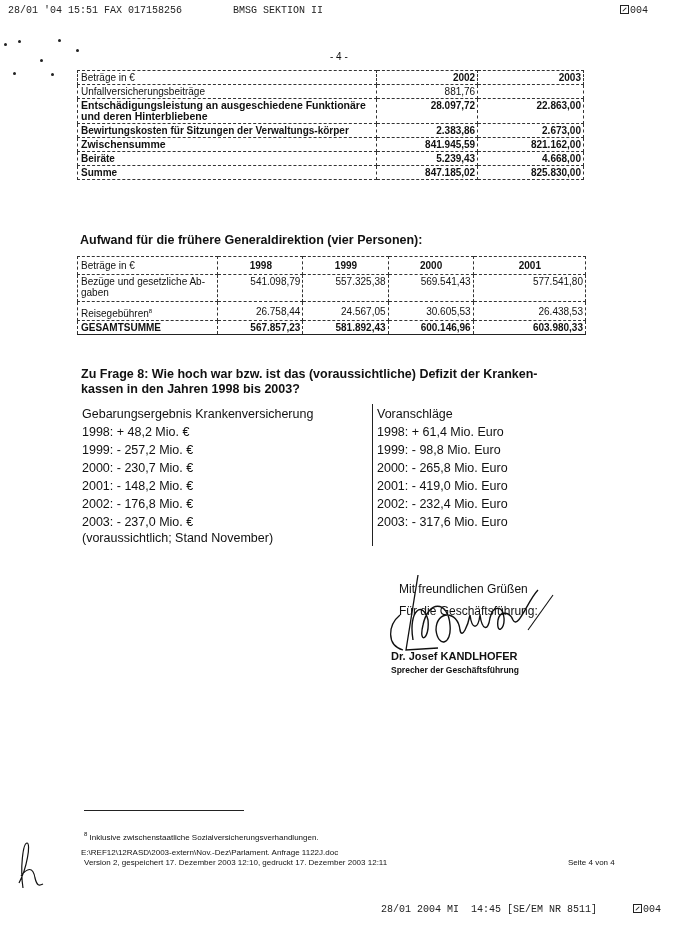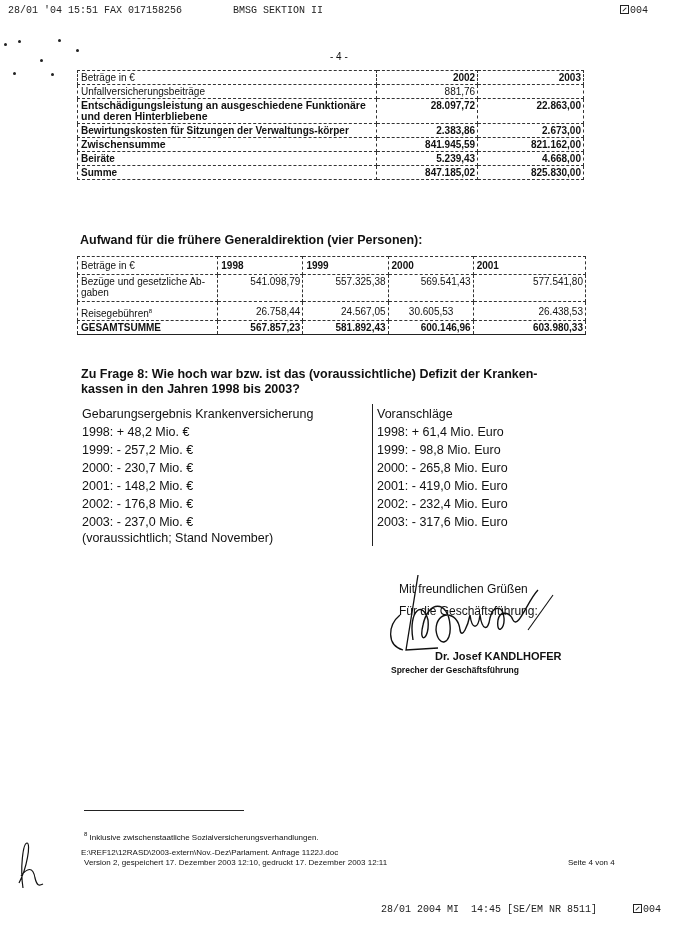--- a/index.html
+++ b/index.html
@@ -6,21 +6,21 @@
   body { width: 675px; height: 925px; position: relative; overflow: hidden; color: #111; font-family: "Liberation Sans", sans-serif; }
   .abs { position: absolute; }
   .fax { font-family: "Liberation Mono", "DejaVu Sans Mono", monospace; font-size: 10px; color: #222; white-space: pre; text-align: right; }
   .faxicon { display: inline-block; width: 9px; height: 9px; border: 1px solid #222; box-sizing: border-box; vertical-align: -1px; margin-right: 1px; position: relative; }
   .faxicon:after { content: ""; position: absolute; left: 1px; top: 3px; width: 5px; height: 1px; background: #222; transform: rotate(-45deg); }
   .dot { width: 3px; height: 3px; background: #222; border-radius: 50%; }
 
   table.t { border-collapse: collapse; font-size: 10px; }
   table.t td { border: 1px dashed #333; padding: 1px 2px 1px 3px; vertical-align: top; line-height: 11px; }
   table.t td.num { text-align: right; }
-  table.t td.c { }
+  table.t td.c { text-align: center; }
   table.t .b { font-weight: bold; }
   table.t tr.total td { border-bottom: 1.5px solid #222; }
 
   .h2 { font-weight: bold; font-size: 12.5px; }
   .q { font-weight: bold; font-size: 12.5px; line-height: 15px; }
   .list { font-size: 12.5px; line-height: 18px; }
   .vbar { width: 1px; background: #222; }
 
   .sign { font-size: 12px; line-height: 20px; margin-top: 24px; }
   .small { font-size: 8px; line-height: 10px; }
@@ -110,21 +110,21 @@
     <td style="padding-bottom:3px;">Bezüge und gesetzliche Ab-gaben</td>
     <td class="num">541.098,79</td>
     <td class="num">557.325,38</td>
     <td class="num">569.541,43</td>
     <td class="num">577.541,80</td>
   </tr>
   <tr>
     <td style="padding-top:4px;"><span>Reisegebühren</span><sup style="font-size:6px;">8</sup></td>
     <td class="num" style="padding-top:4px;">26.758,44</td>
     <td class="num" style="padding-top:4px;">24.567,05</td>
-    <td class="num" style="padding-top:4px;text-align:center;">30.605,53</td>
+    <td class="num" style="padding-top:4px;">30.605,53</td>
     <td class="num" style="padding-top:4px;">26.438,53</td>
   </tr>
   <tr class="total">
     <td class="b">GESAMTSUMME</td>
     <td class="num b">567.857,23</td>
     <td class="num b">581.892,43</td>
     <td class="num b">600.146,96</td>
     <td class="num b">603.980,33</td>
   </tr>
 </tbody>
@@ -161,21 +161,21 @@
 <div class="abs sign" style="left:399px; top:555px;">Mit freundlichen Grüßen</div>
 <div class="abs sign" style="left:399px; top:577px;text-align:right;">Für die Geschäftsführung:</div>
 
 <svg class="abs" style="left:378px; top:570px;" width="230" height="100" viewBox="0 0 230 100">
   <path d="M40 5 L28 80 L60 78" fill="none" stroke="#111" stroke-width="1.3"></path>
   <path d="M22 45 C10 55 8 75 25 80" fill="none" stroke="#111" stroke-width="1.3"></path>
   <path d="M35 70 C30 40 45 30 50 50 C52 70 40 75 45 55 C50 30 70 30 72 55 C74 75 60 78 58 60 C58 40 80 40 82 60 C84 70 90 55 92 45 C94 60 100 60 102 45 C104 60 110 62 112 48 C115 35 125 35 126 48 C127 60 118 65 120 50 C122 40 132 42 135 50 C140 60 150 30 160 20" fill="none" stroke="#111" stroke-width="1.4"></path>
   <path d="M150 60 L175 25" fill="none" stroke="#111" stroke-width="1.1"></path>
 </svg>
 
-<div class="abs" style="left:391px; top:650px; font-size:11px; font-weight:bold;margin-left:44px;">Dr. Josef KANDLHOFER</div>
+<div class="abs" style="left:391px; top:650px; font-size:11px; font-weight:bold;">Dr. Josef KANDLHOFER</div>
 <div class="abs" style="left:391px; top:665px; font-size:8.5px; font-weight:bold;">Sprecher der Geschäftsführung</div>
 
 <div class="abs" style="left:84px; top:810px; width:160px; height:1px; background:#222;"></div>
 
 <div class="abs foot" style="left:84px; top:829px;"><sup style="font-size:6px;">8</sup> <span>Inklusive zwischenstaatliche Sozialversicherungsverhandlungen.</span></div>
 
 <div class="abs small" style="left:81px; top:848px;">E:\REF12\12RASD\2003-extern\Nov.-Dez\Parlament. Anfrage 1122J.doc</div>
 <div class="abs small" style="left:84px; top:858px;">Version 2, gespeichert 17. Dezember 2003 12:10, gedruckt 17. Dezember 2003 12:11</div>
 <div class="abs small" style="left:568px; top:858px;">Seite 4 von 4</div>
 

